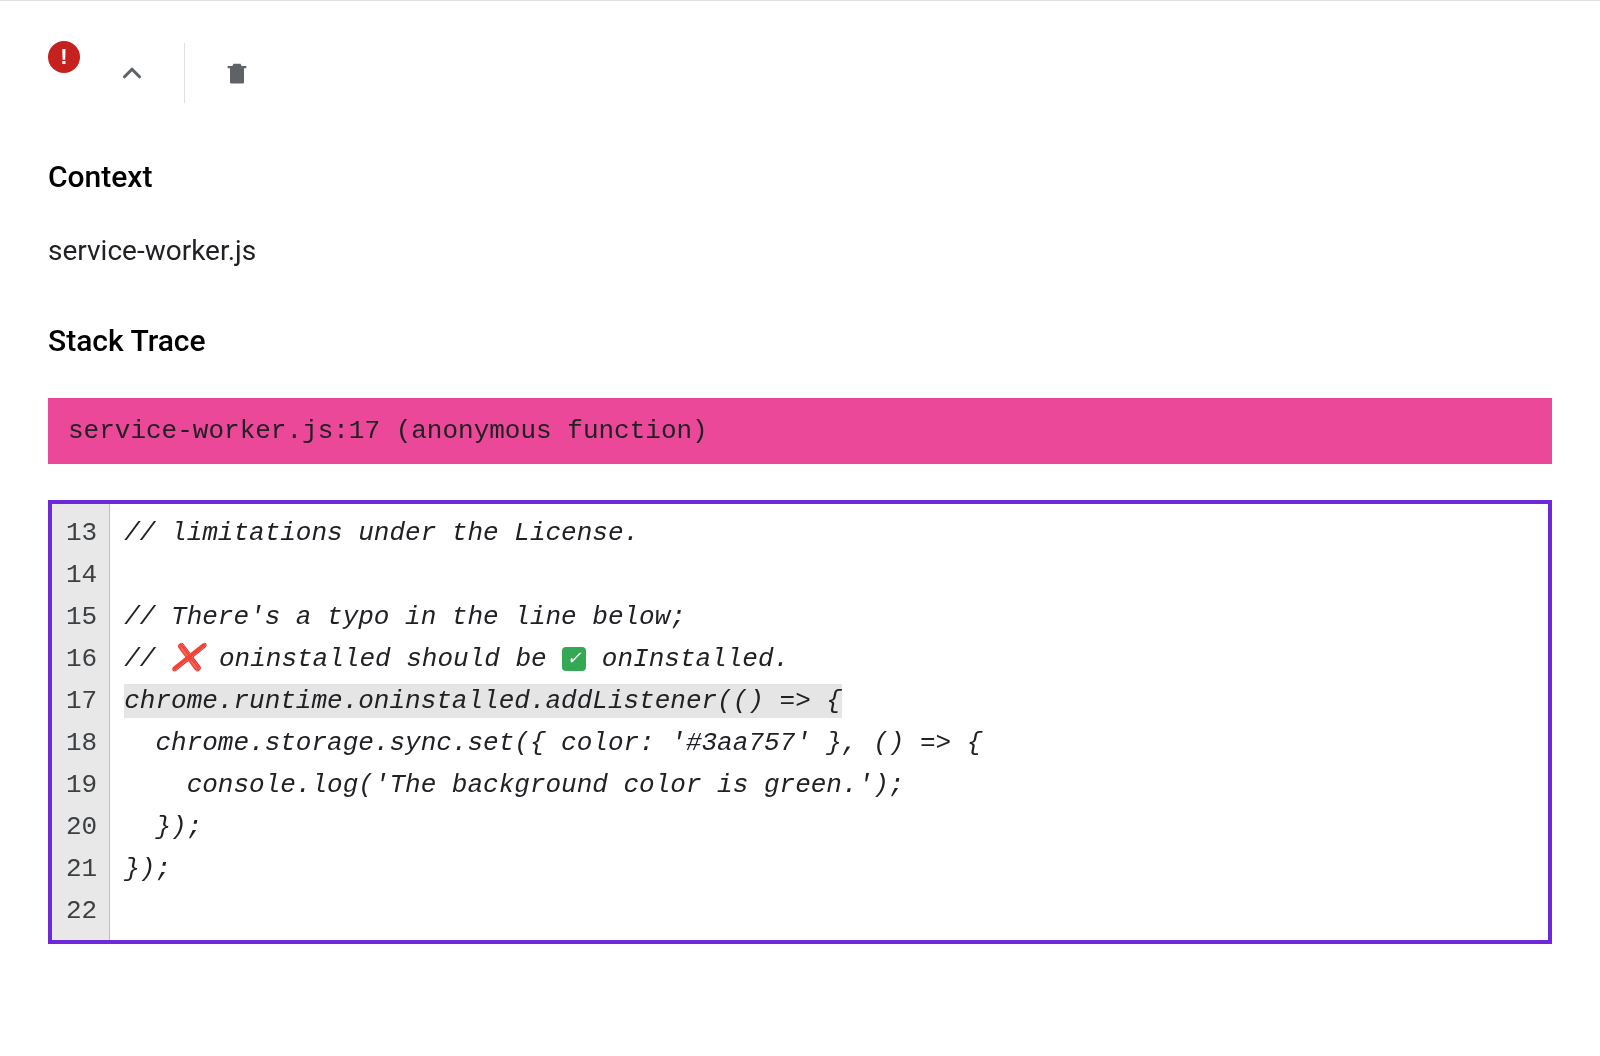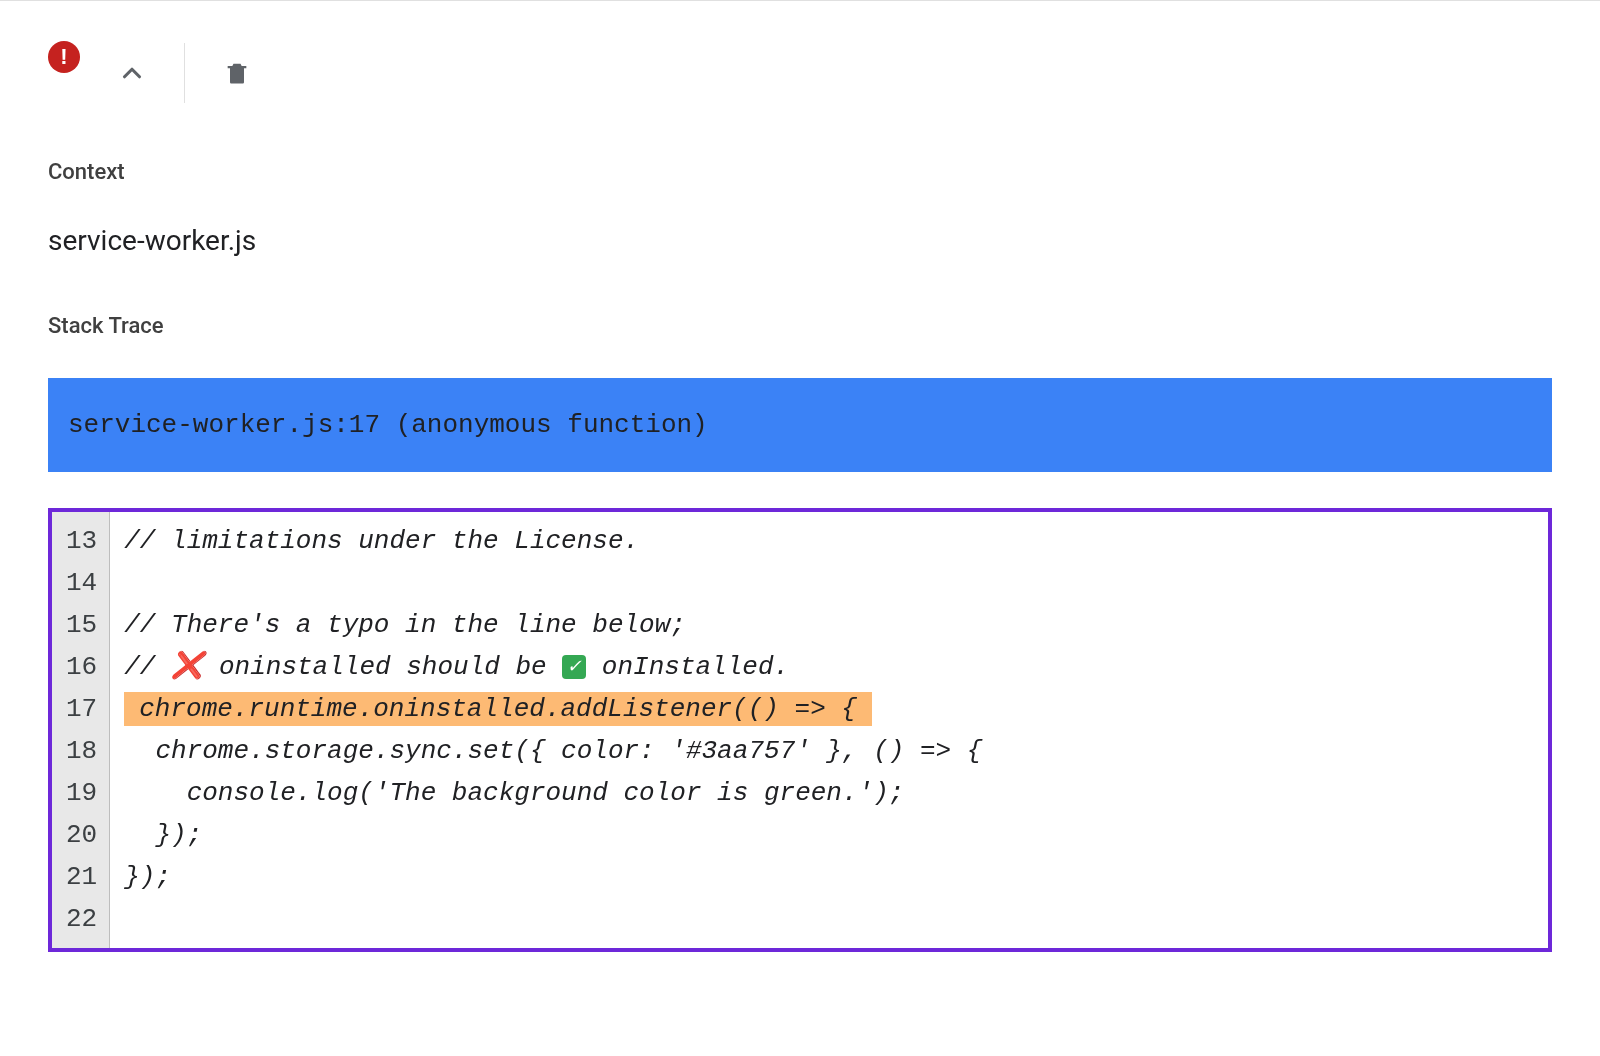--- a/index.html
+++ b/index.html
@@ -63,33 +63,33 @@
     cursor: pointer;
     border-radius: 50%;
   }
   .action-sep {
     width: 1px;
     height: 60px;
     background: #e0e0e0;
     margin: 0 24px;
   }
   .section-heading {
-    font-size: 22px;
+    font-size: 30px;
     font-weight: 500;
-    color: #404040;
+    color: #000000;
     margin-top: 56px;
   }
   .context-value {
     font-size: 28px;
     color: #202124;
     margin-top: 40px;
   }
   .stack-frame {
-    background: #3b82f6;
-    padding: 32px 20px;
+    background: #ec4899;
+    padding: 18px 20px;
     font-family: "Courier New", Courier, monospace;
     font-size: 26px;
     color: #202124;
     margin-top: 40px;
     cursor: pointer;
   }
   .code-box {
     border: 4px solid #6d28d9;
     margin-top: 36px;
     font-family: "Courier New", Courier, monospace;
@@ -111,24 +111,24 @@
     flex: 1;
     padding: 8px 0;
     white-space: pre;
     overflow-x: auto;
     font-style: italic;
   }
   .code-lines > div {
     padding: 8px 14px;
   }
   .hl {
-    background: #fdba74;
+    background: #e5e5e5;
     color: #202124;
     display: inline;
-    padding: 2px 15px;
+    padding: 2px 0;
   }
   .emoji-x { color: #d93025; font-weight: bold; }
   .emoji-check {
     display: inline-block;
     background: #34a853;
     color: #fff;
     border-radius: 4px;
     width: 24px;
     height: 24px;
     text-align: center;

